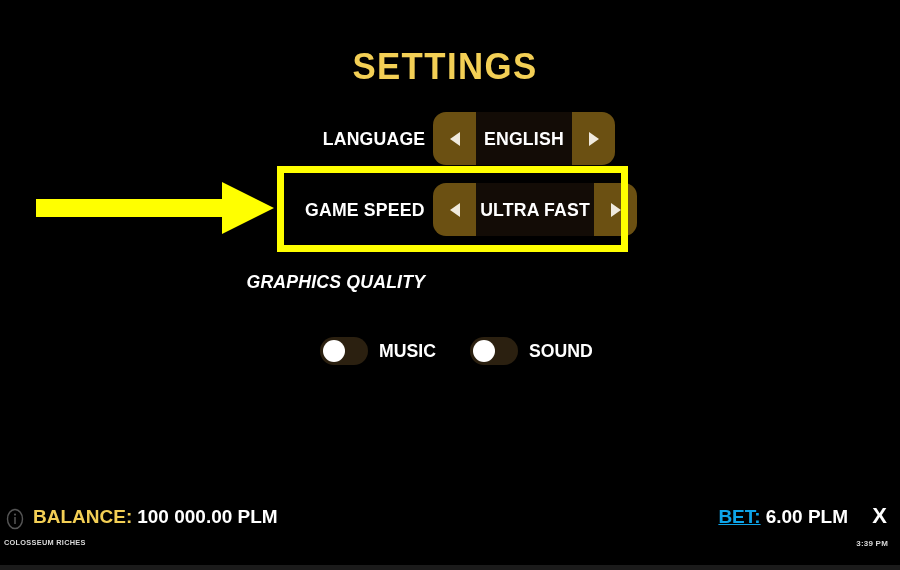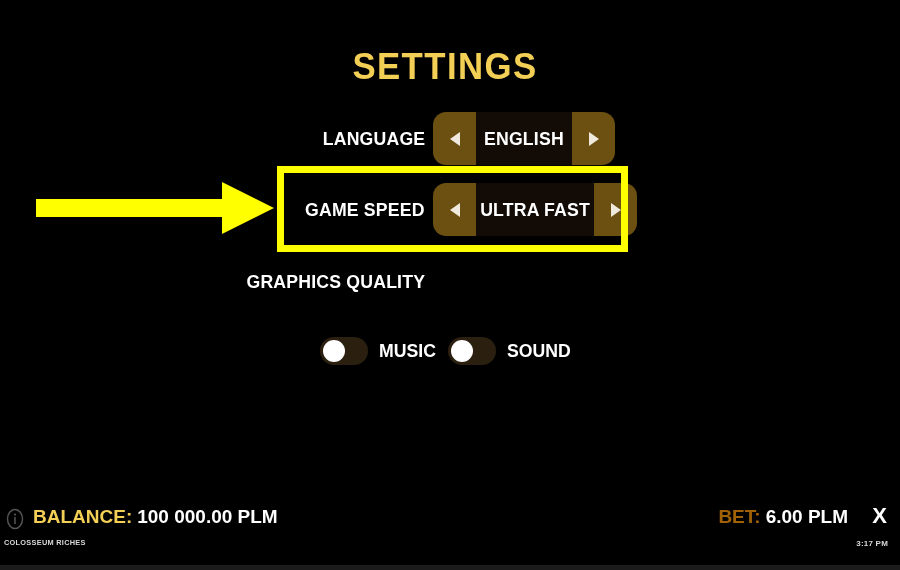--- a/index.html
+++ b/index.html
@@ -53,21 +53,21 @@
   
   .setting-row {
     position: absolute;
     height: 53px;
     left: 0;
     width: 900px;
   }
 
   #row-language        { top: 112px; }
   #row-game-speed      { top: 183px; }
-  #row-graphics        { top: 255px; }
+  #row-graphics        { top: 255px; font-style: italic; }
 
   .setting-label {
     position: absolute;
     right: 475px;              
     top: 0;
     height: 53px;
     line-height: 53px;
     white-space: nowrap;
     font-size: 19px;
     font-weight: bold;
@@ -158,21 +158,21 @@
   .toggle-group {
     position: absolute;
     top: 0;
     height: 34px;
     display: flex;
     align-items: center;
     gap: 11px;
   }
 
   #toggle-music { left: 320px; }
-  #toggle-sound { left: 448px; }
+  #toggle-sound { left: 470px; }
 
   .toggle-switch {
     width: 48px;
     height: 28px;
     border-radius: 14px;
     background: #2b2010;
     position: relative;
     flex: 0 0 48px;
   }
 
@@ -237,21 +237,21 @@
 
   #bet-block {
     position: absolute;
     right: 52px;
     top: 6px;
     font-size: 19px;
     font-weight: bold;
     white-space: nowrap;
     text-align: right;
   }
-  #bet-block .lbl { color: #a16207; }
+  #bet-block .lbl { color: #0ea5e9; text-decoration: underline; }
   #bet-block .val { color: #ffffff; margin-left: 5px; margin-top: 8px; }
 
   #close-button {
     position: absolute;
     right: 13px;
     top: 4px;
     font-size: 22px;
     font-weight: bold;
     color: #ffffff;
     line-height: 24px;
@@ -344,17 +344,17 @@
     </div>
 
     <div id="game-name">COLOSSEUM RICHES</div>
 
     <div id="bet-block">
       <span class="lbl">BET:</span><span class="val">6.00 PLM</span>
     </div>
 
     <div id="close-button">X</div>
 
-    <div id="clock">3:17 PM</div>
+    <div id="clock">3:39 PM</div>
   </div>
 
   <div id="bottom-strip"></div>
 </div>
 
 </body></html>

